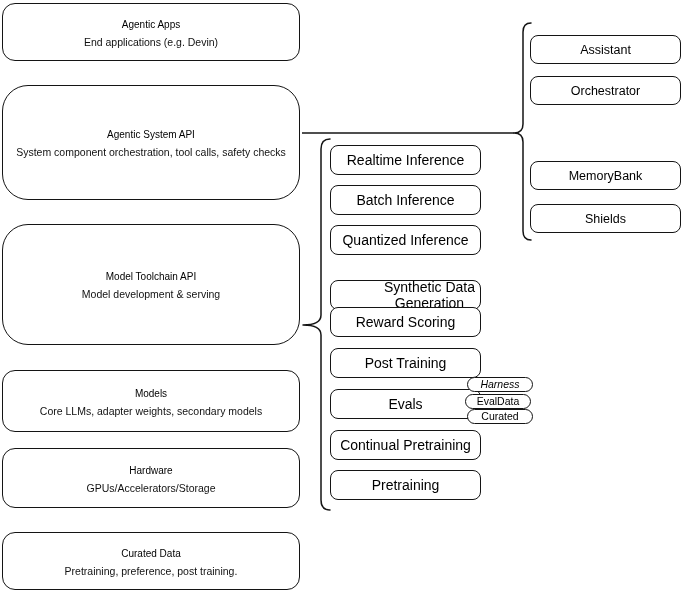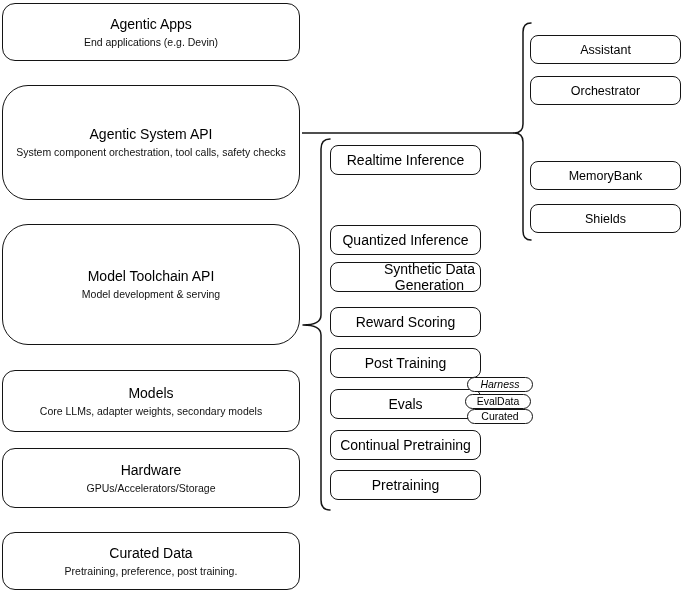--- a/index.html
+++ b/index.html
@@ -29,21 +29,21 @@
     justify-content: center;
     text-align: center;
   }
   .left-box {
     left: 2px;
     width: 298px;
     border-radius: 13px;
     z-index: 1;
   }
   .big-radius { border-radius: 26px; }
-  .box-title { font-size: 14px; line-height: 15px; }
+  .box-title { font-size: 10px; line-height: 15px; }
   .box-subtitle { font-size: 10.5px; line-height: 12px; margin-top: 4px; color: #111111; }
   .mid-box {
     left: 330px;
     width: 151px;
     height: 30px;
     border-radius: 8px;
     font-size: 14px;
     z-index: 1;
   }
   .right-box {
@@ -111,24 +111,27 @@
   </div>
 
   <div class="box left-box" style="top:532px;height:58px;">
     <div class="box-title">Curated Data</div>
     <div class="box-subtitle">Pretraining, preference, post training.</div>
   </div>
 
   <div class="box mid-box" style="top:145px;">
     <span>Realtime Inference</span>
   </div>
+  <div class="box mid-box" style="top:185px;">
+    <span>Batch Inference</span>
+  </div>
   <div class="box mid-box" style="top:225px;">
     <span>Quantized Inference</span>
   </div>
-  <div class="box mid-box" style="top:262px;padding-left:48px;">
+  <div class="box mid-box" style="top:280px;padding-left:48px;">
     <span>Synthetic Data Generation</span>
   </div>
   <div class="box mid-box" style="top:307px;">
     <span>Reward Scoring</span>
   </div>
   <div class="box mid-box" style="top:348px;">
     <span>Post Training</span>
   </div>
   <div class="box mid-box" style="top:389px;">
     <span>Evals</span>

